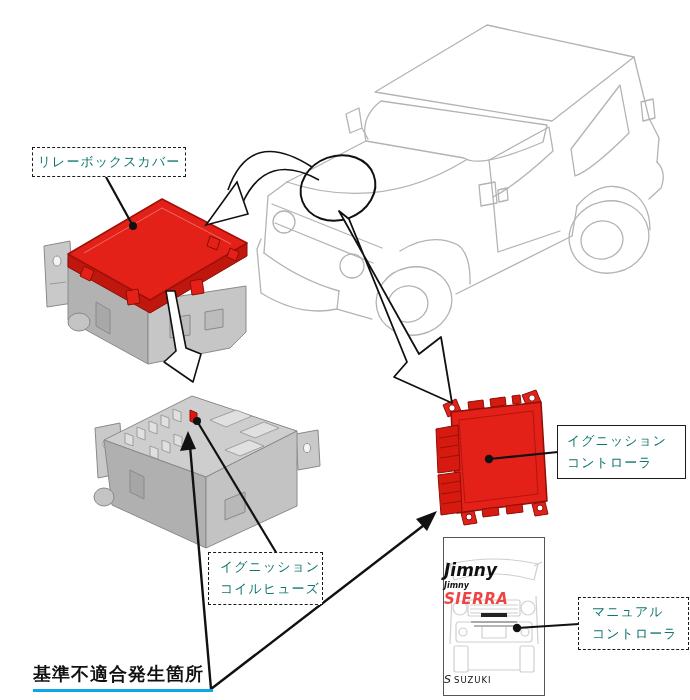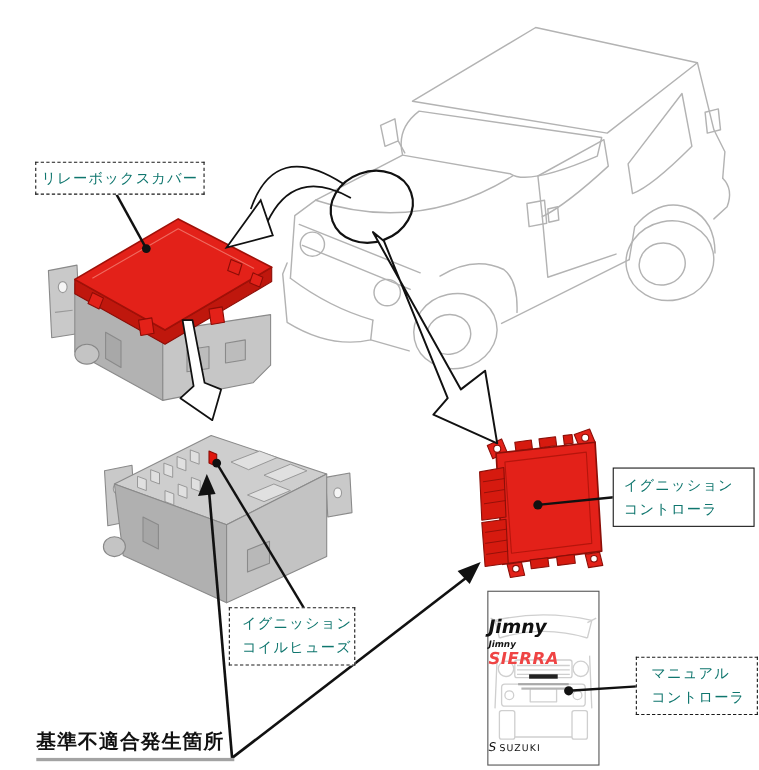--- a/index.html
+++ b/index.html
@@ -10,21 +10,21 @@
   .callout{position:absolute;z-index:3;background:#ffffff;color:#0f766e;
            font-size:13px;letter-spacing:1px;line-height:22px;}
   .dashed{border:1px dashed #1a1a1a;}
   .solid{border:1px solid #1a1a1a;}
   #lbl-relay{left:32px;top:147px;width:152px;height:28px;line-height:28px;text-align:center;}
   #lbl-engine{left:557px;top:425px;width:112px;padding:4px 6px 4px 9px;}
   #lbl-ignition{left:208px;top:552px;width:102px;padding:3px 0 4px 11px;}
   #lbl-owners{left:578px;top:597px;width:96px;padding:3px 0 4px 13px;}
   #lbl-bottom{left:33px;top:662px;width:180px;z-index:3;position:absolute;
               font-weight:bold;font-size:18px;letter-spacing:1px;color:#111;
-              border-bottom:3px solid #a3a3a3;padding-bottom:3px;background:transparent;}
+              border-bottom:3px solid #0ea5e9;padding-bottom:3px;background:transparent;}
   
   #booklet{position:absolute;left:443px;top:537px;width:100px;height:157px;z-index:1;
            background:#ffffff;border:1px solid #555;text-align:left;
            font-family:"DejaVu Sans","Liberation Sans",sans-serif;}
   #booklet .faint{position:absolute;left:0;top:0;z-index:0;}
   #booklet .cover-text{position:relative;z-index:1;}
   .jimny-main{margin-top:22px;font-style:italic;font-weight:900;font-size:17px;color:#111;}
   .jimny-small{margin-top:1px;font-style:italic;font-weight:900;font-size:8px;color:#111;}
   .sierra{margin-top:0px;font-style:italic;font-weight:900;font-size:15px;letter-spacing:0.5px;color:#ef4444;}
   .bar{margin:0 auto;}

